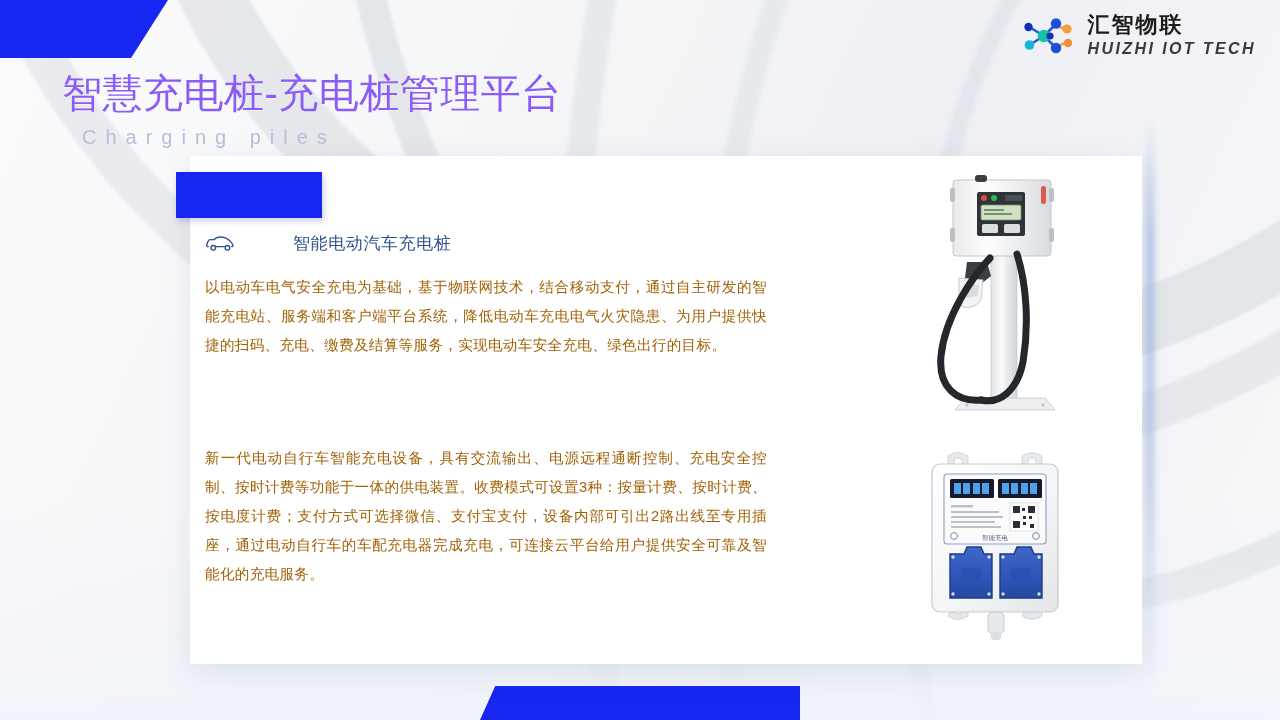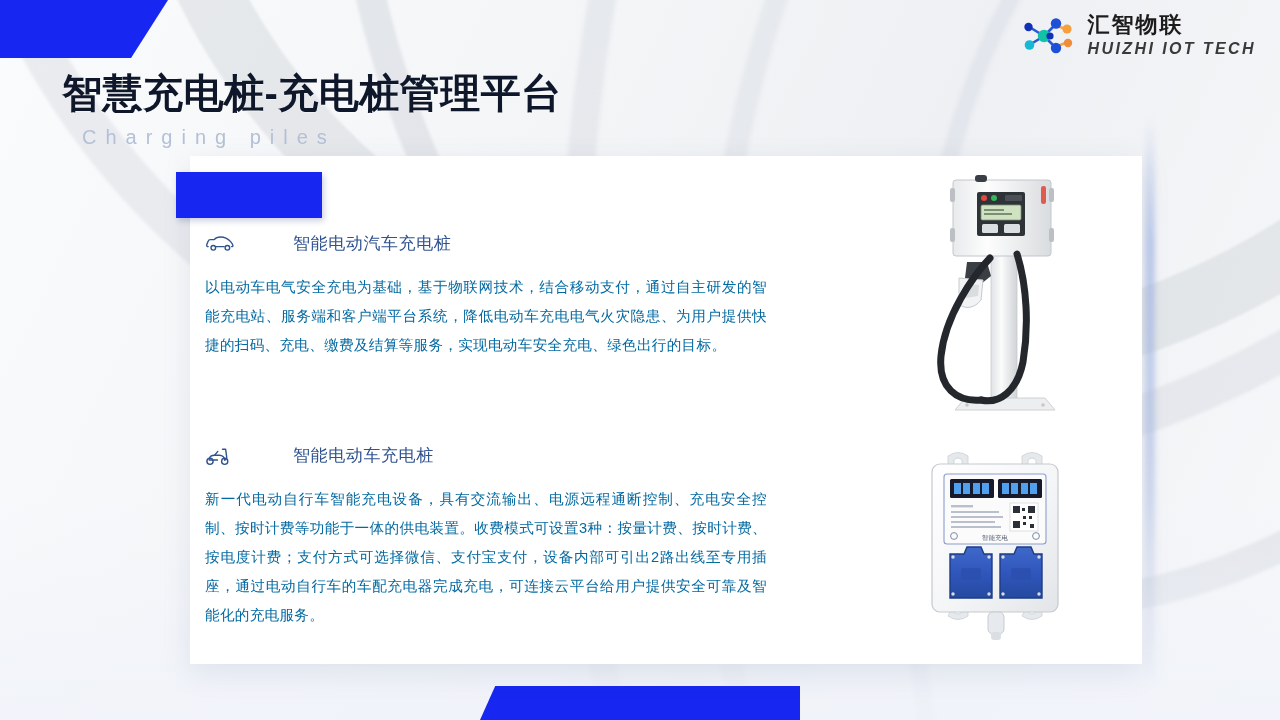--- a/index.html
+++ b/index.html
@@ -91,21 +91,21 @@
   .corner-bottom {
     position:absolute; left:0; bottom:0;
     width:800px; height:34px;
     background:#1726f0;
     clip-path:polygon(61.9% 0,100% 0,100% 100%,60% 100%);
   }
 
   
   .header-title {
     position:absolute; left:62px; top:66px;
-    font-size:40px; font-weight:bold; color:#0f172a;
+    font-size:40px; font-weight:normal; color:#8b5cf6;
     letter-spacing:.5px; white-space:nowrap;
     text-shadow:0 1px 0 rgba(255,255,255,.4);
   }
   .header-sub {
     position:absolute; left:82px; top:126px;
     font-size:20px; color:#b4c0d8; letter-spacing:9px;
     font-weight:400; white-space:nowrap;
   }
 
   
@@ -148,21 +148,21 @@
   .sec-head {
     display:flex; align-items:center; gap:10px;
     margin-bottom:18px;
   }
   .sec-icon { width:30px; height:22px; flex:0 0 auto; display:block; }
   .sec-title {
     font-size:17px; color:#30538f; font-weight:500;
     letter-spacing:.6px; white-space:nowrap;margin-left:48px;
   }
   .sec-body {
-    font-size:14.6px; line-height:29px; color:#0369a1;
+    font-size:14.6px; line-height:29px; color:#a16207;
     letter-spacing:.3px; text-align:justify;
     width:562px;
   }
 
   
   .prod { position:absolute; }
   .prod1 { left:700px; top:10px; width:230px; height:260px; }
   .prod2 { left:700px; top:290px; width:230px; height:205px; }
   .prod svg { display:block; margin:0 auto; }
 </style>
@@ -225,33 +225,20 @@
             <circle cx="8.3" cy="14.8" r="2.3"></circle>
             <circle cx="22.4" cy="14.8" r="2.3"></circle>
           </g>
         </svg>
         <div class="sec-title">智能电动汽车充电桩</div>
       </div>
       <div class="sec-body">以电动车电气安全充电为基础，基于物联网技术，结合移动支付，通过自主研发的智能充电站、服务端和客户端平台系统，降低电动车充电电气火灾隐患、为用户提供快捷的扫码、充电、缴费及结算等服务，实现电动车安全充电、绿色出行的目标。</div>
     </div>
 
     <div class="section sec2">
-      <div class="sec-head">
-        <svg class="sec-icon" viewBox="0 0 30 22">
-          <g fill="none" stroke="#30538f" stroke-width="1.4" stroke-linecap="round" stroke-linejoin="round">
-            <path d="M4.2 15 L12.5 15"></path>
-            <path d="M17.5 4.2 L20.6 4.2 L21.6 11.4 C21.9 13.5 21.4 15 19.6 15"></path>
-            <path d="M19.6 15 C19.6 12.2 17.3 10.2 14.4 10.2 L9.6 10.2 C6.6 10.2 4.6 11.9 4.2 14.1"></path>
-            <path d="M9.6 10.2 L12.8 6.4"></path>
-            <circle cx="5" cy="16.3" r="3.1"></circle>
-            <circle cx="19.7" cy="16.3" r="3.1"></circle>
-          </g>
-        </svg>
-        <div class="sec-title">智能电动车充电桩</div>
-      </div>
       <div class="sec-body">新一代电动自行车智能充电设备，具有交流输出、电源远程通断控制、充电安全控制、按时计费等功能于一体的供电装置。收费模式可设置3种：按量计费、按时计费、按电度计费；支付方式可选择微信、支付宝支付，设备内部可引出2路出线至专用插座，通过电动自行车的车配充电器完成充电，可连接云平台给用户提供安全可靠及智能化的充电服务。</div>
     </div>
 
     <div class="prod prod1">
       <svg width="220" height="258" viewBox="0 0 220 258">
         <defs>
           <linearGradient id="pileBody" x1="0" y1="0" x2="1" y2="0">
             <stop offset="0%" stop-color="#e8eaec"></stop>
             <stop offset="35%" stop-color="#fdfdfd"></stop>
             <stop offset="100%" stop-color="#d9dcdf"></stop>

